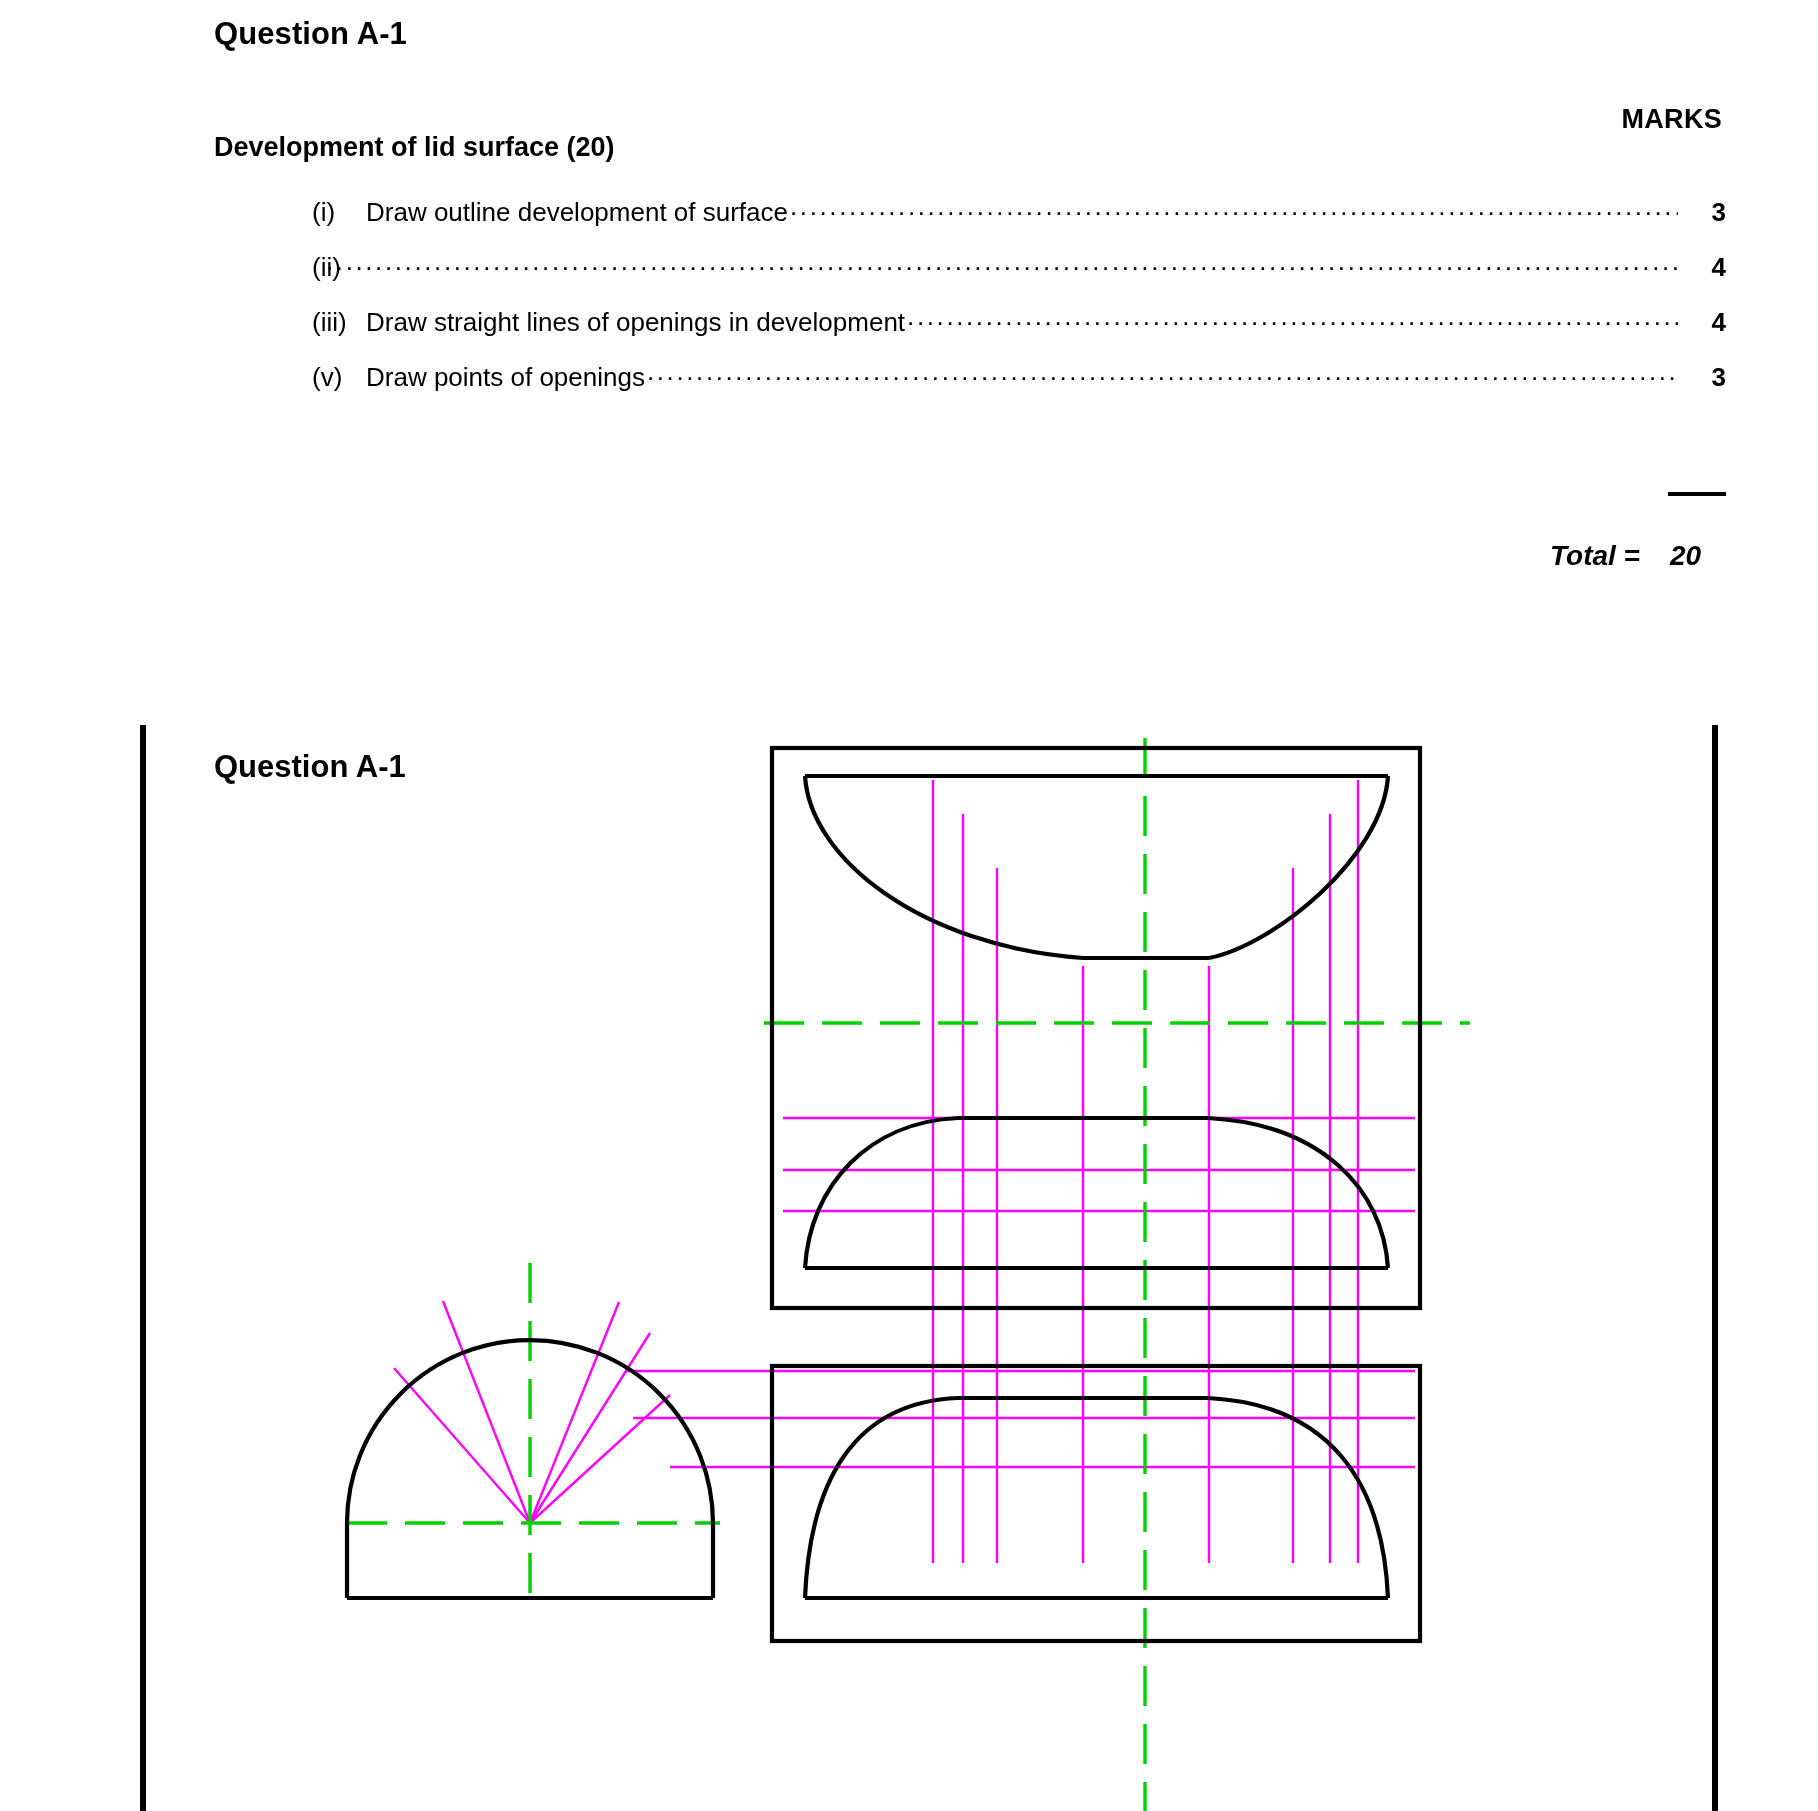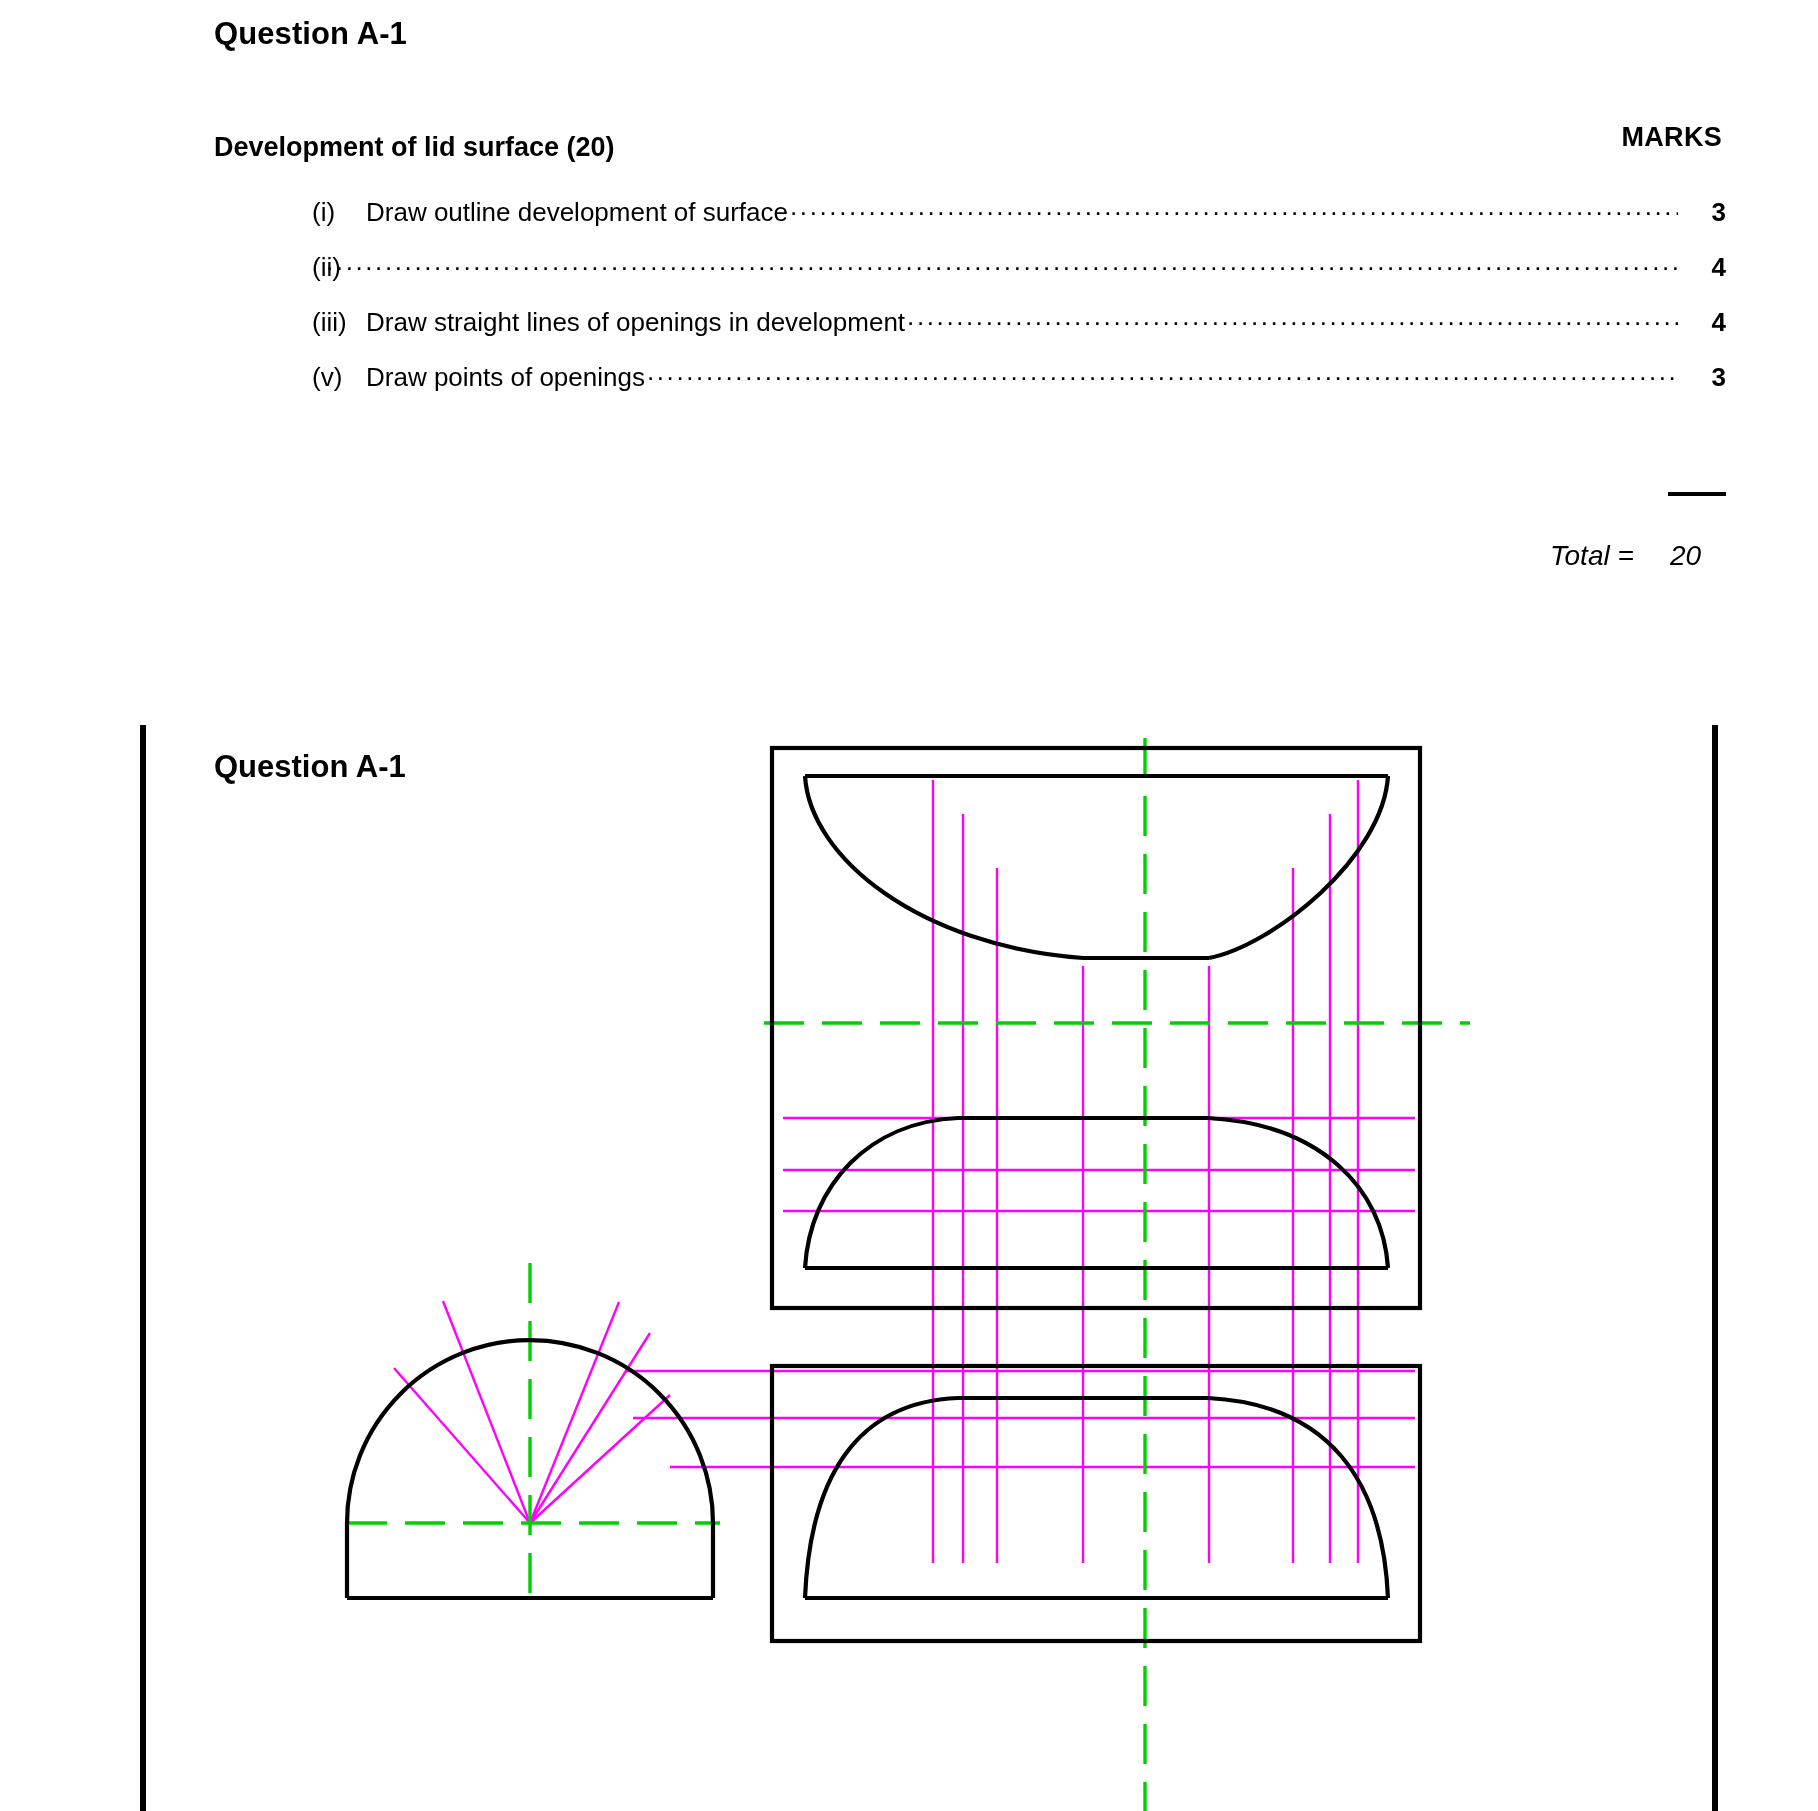--- a/index.html
+++ b/index.html
@@ -28,21 +28,21 @@
     left: 214px;
     top: 16px;
     font-size: 31px;
     font-weight: bold;
     letter-spacing: .1px;
   }
 
   .marks-label {
     position: absolute;
     right: 96px;
-    top: 122px;
+    top: 104px;
     font-size: 27px;
     font-weight: bold;
     letter-spacing: .3px;
   }
 
   .section-title {
     position: absolute;
     left: 214px;
     top: 132px;
     font-size: 27px;
@@ -105,21 +105,21 @@
     height: 4px;
     background: #000;
   }
   #total-row {
     position: absolute;
     right: 86px;
     top: 540px;
     display: flex;
     align-items: baseline;
     font-style: italic;
-    font-weight: normal;
+    font-weight: bold;
     font-size: 28px;
   }
   #total-row .t-label { width: 120px; text-align: left; }
   #total-row .t-value { width: 62px; text-align: left; }
 
   
   #drawing-block {
     position: absolute;
     left: 0;
     top: 718px;

